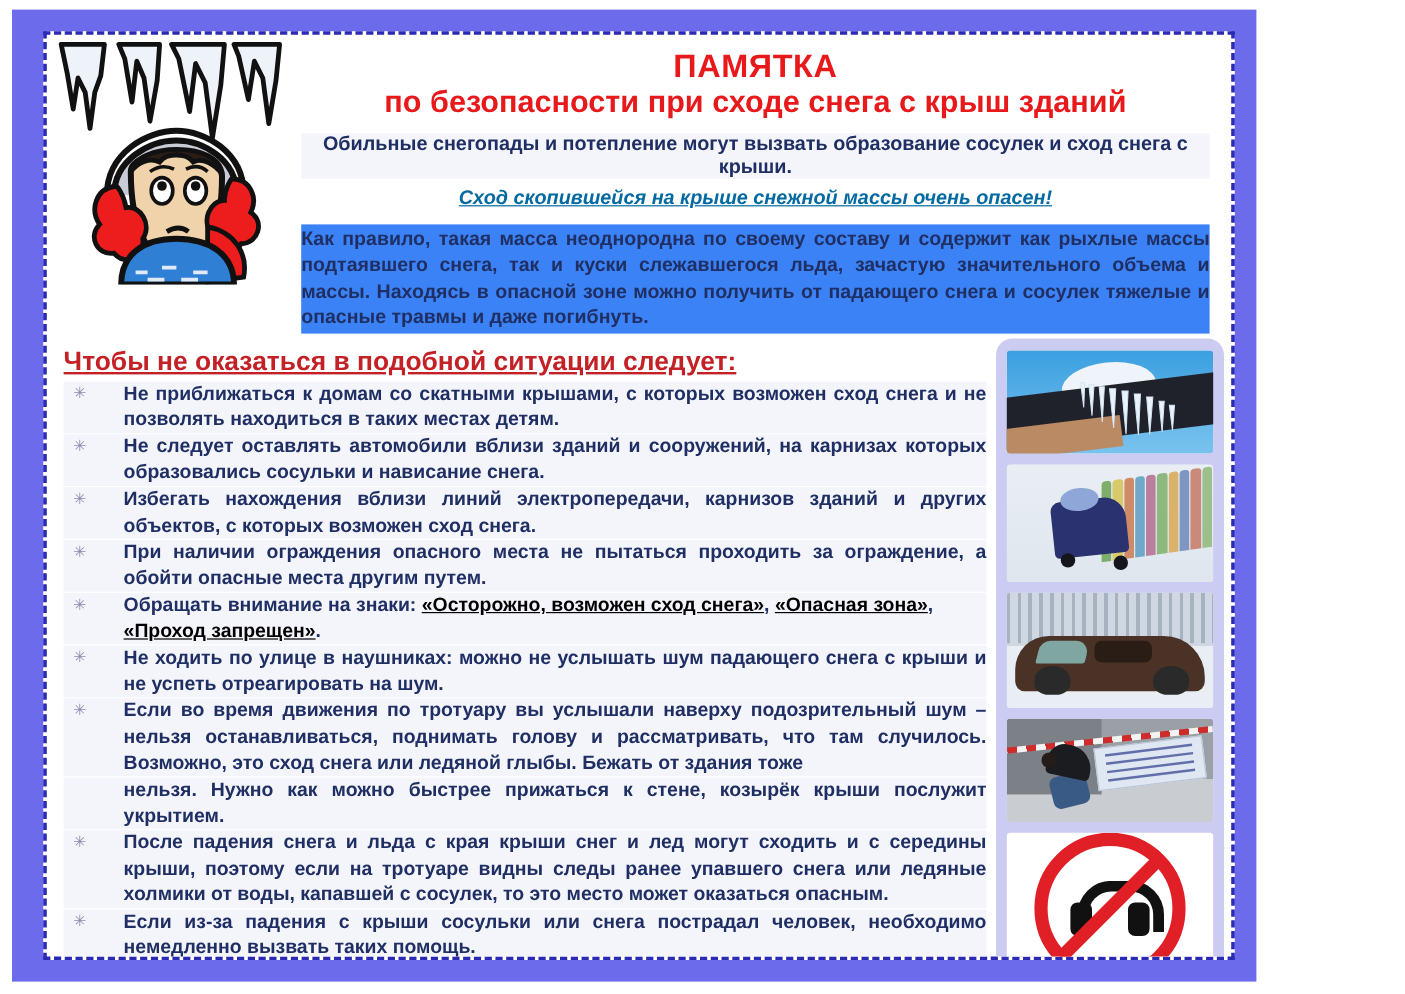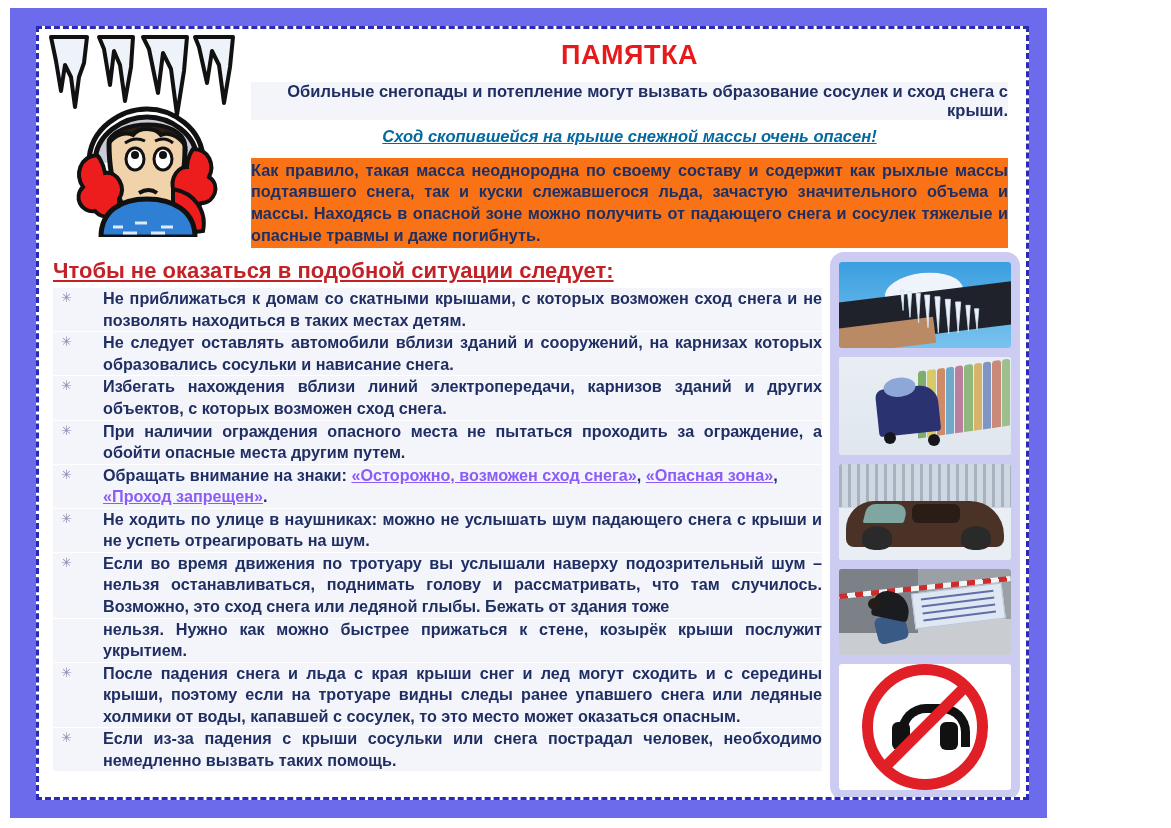--- a/index.html
+++ b/index.html
@@ -34,30 +34,30 @@
   }
   .title1{
     text-align:center;color:#e8191b;font-weight:bold;font-size:27px;
     letter-spacing:.5px;line-height:1.06;
   }
   .title2{
     text-align:center;color:#e8191b;font-weight:bold;font-size:25.5px;
     line-height:1.12;margin-top:1px;
   }
   .lead{
-    text-align:right;color:#1f2f63;font-weight:bold;font-size:16.5px;
+    text-align:center;color:#1f2f63;font-weight:bold;font-size:16.5px;
     margin-top:12px;background:#f4f4fb;
   }
   .danger{
     text-align:center;color:#0369a1;font-weight:bold;font-style:italic;
     font-size:16.5px;margin-top:7px;text-decoration:underline;
   }
   .para{
     color:#1f2f63;font-weight:bold;font-size:16.3px;line-height:1.33;
-    text-align:justify;margin-top:12px;background:#f97316;padding:2px 0 2px 0;
+    text-align:justify;margin-top:12px;background:#3b82f6;padding:2px 0 2px 0;
   }
   
   .body-row{display:flex;align-items:flex-start;margin-top:10px;}
   .col-text{flex:1 1 auto;padding:0 8px 0 14px;min-width:0;}
   .col-photos{
     flex:0 0 190px;width:190px;margin-right:6px;margin-top:-6px;
     background:#ccccf2;border-radius:14px;padding:10px 9px;box-sizing:border-box;
   }
   .heading{
     color:#c32126;font-weight:bold;font-size:22px;text-decoration:underline;
@@ -67,21 +67,21 @@
   ul.bullets li{
     position:relative;padding-left:50px;margin-bottom:1px;
     color:#1f2f63;font-weight:bold;font-size:16.2px;line-height:1.33;
     text-align:justify;background:#f4f4fb;
   }
   ul.bullets li .mark{
     position:absolute;left:8px;top:1px;color:#8a8ab0;font-size:13px;
     font-weight:normal;
   }
   li.nobullet{padding-left:0;}
-  .redu{color:#8b5cf6;text-decoration:underline;}
+  .redu{color:#000000;text-decoration:underline;}
   
   .photo{
     width:100%;border-radius:3px;overflow:hidden;margin-bottom:9px;
     position:relative;background:#dfe7f0;
   }
   .ph1{height:86px;}
   .ph2{height:98px;}
   .ph3{height:96px;}
   .ph4{height:86px;}
   .ph5{height:126px;background:#ffffff;margin-bottom:0;}
@@ -185,20 +185,21 @@
 
             <path d="M58 206 c0 -26 20 -38 46 -38 c26 0 48 12 48 38 z" fill="#2f7fd4" stroke="#111" stroke-width="5"></path>
             <g stroke="#dfe9f7" stroke-width="3" fill="none">
               <path d="M70 196 h10 M92 192 h12 M118 196 h12 M80 202 h14 M108 202 h14"></path>
             </g>
           </svg>
         </div>
 
         <div class="head-block">
           <div class="title1">ПАМЯТКА</div>
+          <div class="title2">по безопасности при сходе снега с крыш зданий</div>
           <div class="lead">Обильные снегопады и потепление могут вызвать образование сосулек и сход снега с крыши.</div>
           <div class="danger">Сход скопившейся на крыше снежной массы очень опасен!</div>
           <div class="para">Как правило, такая масса неоднородна по своему составу и содержит как рыхлые массы подтаявшего снега, так и куски слежавшегося льда, зачастую значительного объема и массы. Находясь в опасной зоне можно получить от падающего снега и сосулек тяжелые и опасные травмы и даже погибнуть.</div>
         </div>
       </div>
 
       <div class="body-row">
 
         <div class="col-text">
           <div class="heading">Чтобы не оказаться в подобной ситуации следует:</div>

